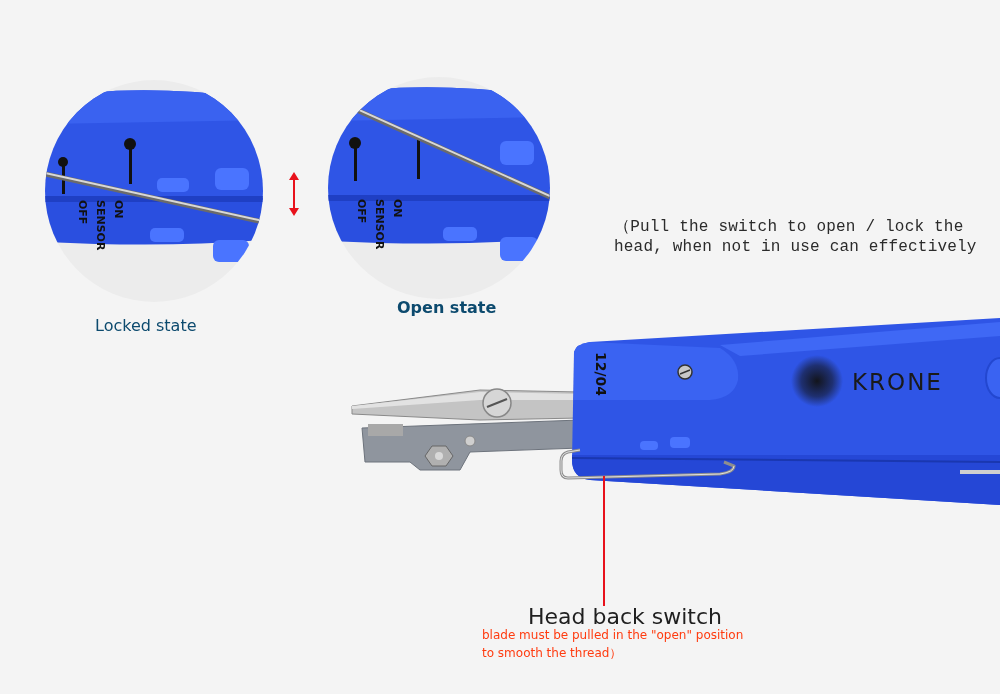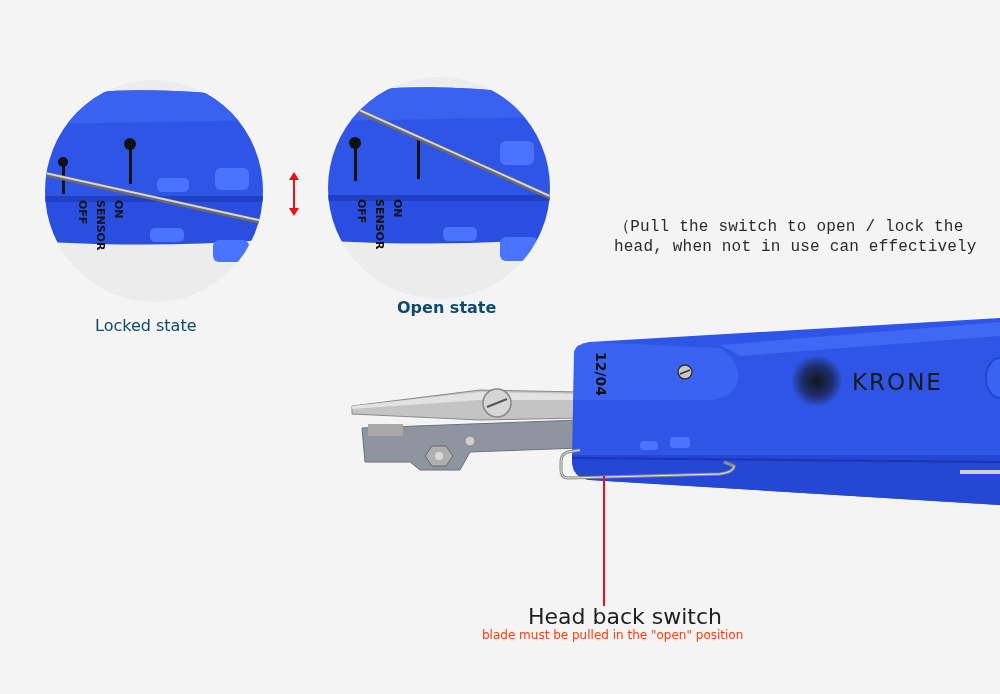--- a/index.html
+++ b/index.html
@@ -190,13 +190,14 @@
   <path d="M580 450 L568 452 Q561 454 561 461 L561 470 Q561 478 568 478 L720 474 Q734 472 734 466" fill="none" stroke="#e0e0e0" stroke-width="1"></path>
 
   <rect x="960" y="470" width="40" height="4" fill="#cfcfcf"></rect>
 </svg>
 
 <div class="pointer-line" style="left:603px; top:476px; height:130px;"></div>
 
 <div class="head-switch-title" style="left:528px; top:604px;">Head back switch</div>
 <div class="head-switch-desc" style="left:482px; top:626px;">
   <div>blade must be pulled in the "open" position</div>
+  <div>to smooth the thread）</div>
 </div>
 
 </body></html>

